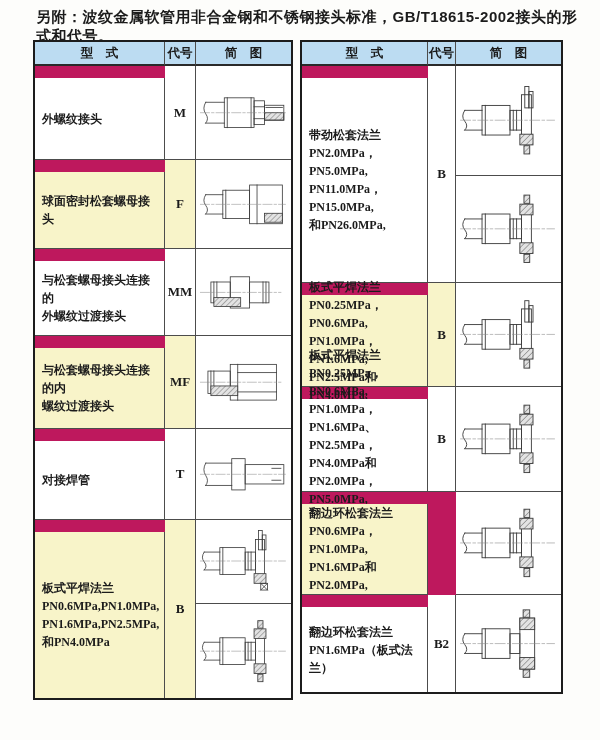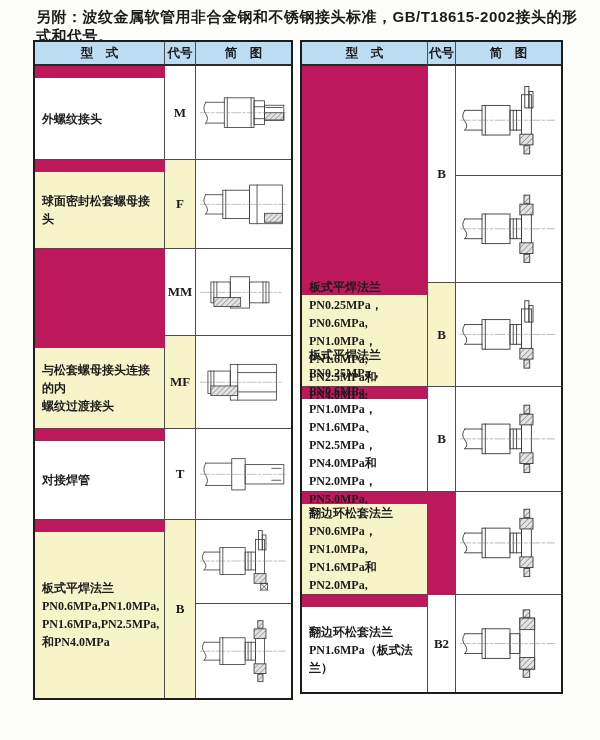--- a/index.html
+++ b/index.html
@@ -88,20 +88,22 @@
             <rect x="32" y="26" width="36" height="38"></rect>
             <line x1="36" y1="26" x2="36" y2="64"></line>
             <rect x="68" y="19" width="44" height="52"></rect>
             <line x1="78" y1="19" x2="78" y2="71"></line>
             <rect x="88" y="57" width="24" height="12" fill="url(#hatch1)"></rect>
             <line x1="2" y1="45" x2="116" y2="45" stroke="#8a8a8a" stroke-width="0.7" stroke-dasharray="12 3 3 3"></line>
           </g>
     </svg>
       </div>
 
+    <div class="c type" style="grid-area:4/1">与松套螺母接头连接的
+外螺纹过渡接头</div>
     <div class="c code" style="grid-area:4/2">MM</div>
     <div class="c diag no-r" style="grid-area:4/3">
         <svg viewBox="0 0 120 90" preserveAspectRatio="xMidYMid meet">
       <defs>
             <pattern id="hatch2" width="5" height="5" patternUnits="userSpaceOnUse" patternTransform="rotate(45)">
         <rect width="5" height="5" fill="#e3e3e3"></rect>
               <line x1="0" y1="0" x2="0" y2="5" stroke="#6a6a6a" stroke-width="1.3"></line>
       </pattern>
           </defs>
       <g fill="none" stroke="#3a3a3a" stroke-width="1.1" stroke-linecap="square">
@@ -225,20 +227,24 @@
           </g>
     </svg>
       </div>
   </section>
 
   <section class="tbl tbl-right">
     <div class="c head" style="grid-area:1/1">型　式</div>
     <div class="c head" style="grid-area:1/2">代号</div>
     <div class="c head no-r" style="grid-area:1/3">简　图</div>
 
+    <div class="c type" style="grid-area:2/1/4/2">带劲松套法兰
+PN2.0MPa，PN5.0MPa,
+PN11.0MPa，PN15.0MPa,
+和PN26.0MPa,</div>
     <div class="c code" style="grid-area:2/2/4/3">B</div>
     <div class="c diag no-r" style="grid-area:2/3">
         <svg viewBox="0 0 120 90" preserveAspectRatio="xMidYMid meet">
       <defs>
             <pattern id="hatch7" width="5" height="5" patternUnits="userSpaceOnUse" patternTransform="rotate(45)">
         <rect width="5" height="5" fill="#e3e3e3"></rect>
               <line x1="0" y1="0" x2="0" y2="5" stroke="#6a6a6a" stroke-width="1.3"></line>
       </pattern>
           </defs>
       <g fill="none" stroke="#3a3a3a" stroke-width="1.1" stroke-linecap="square">

